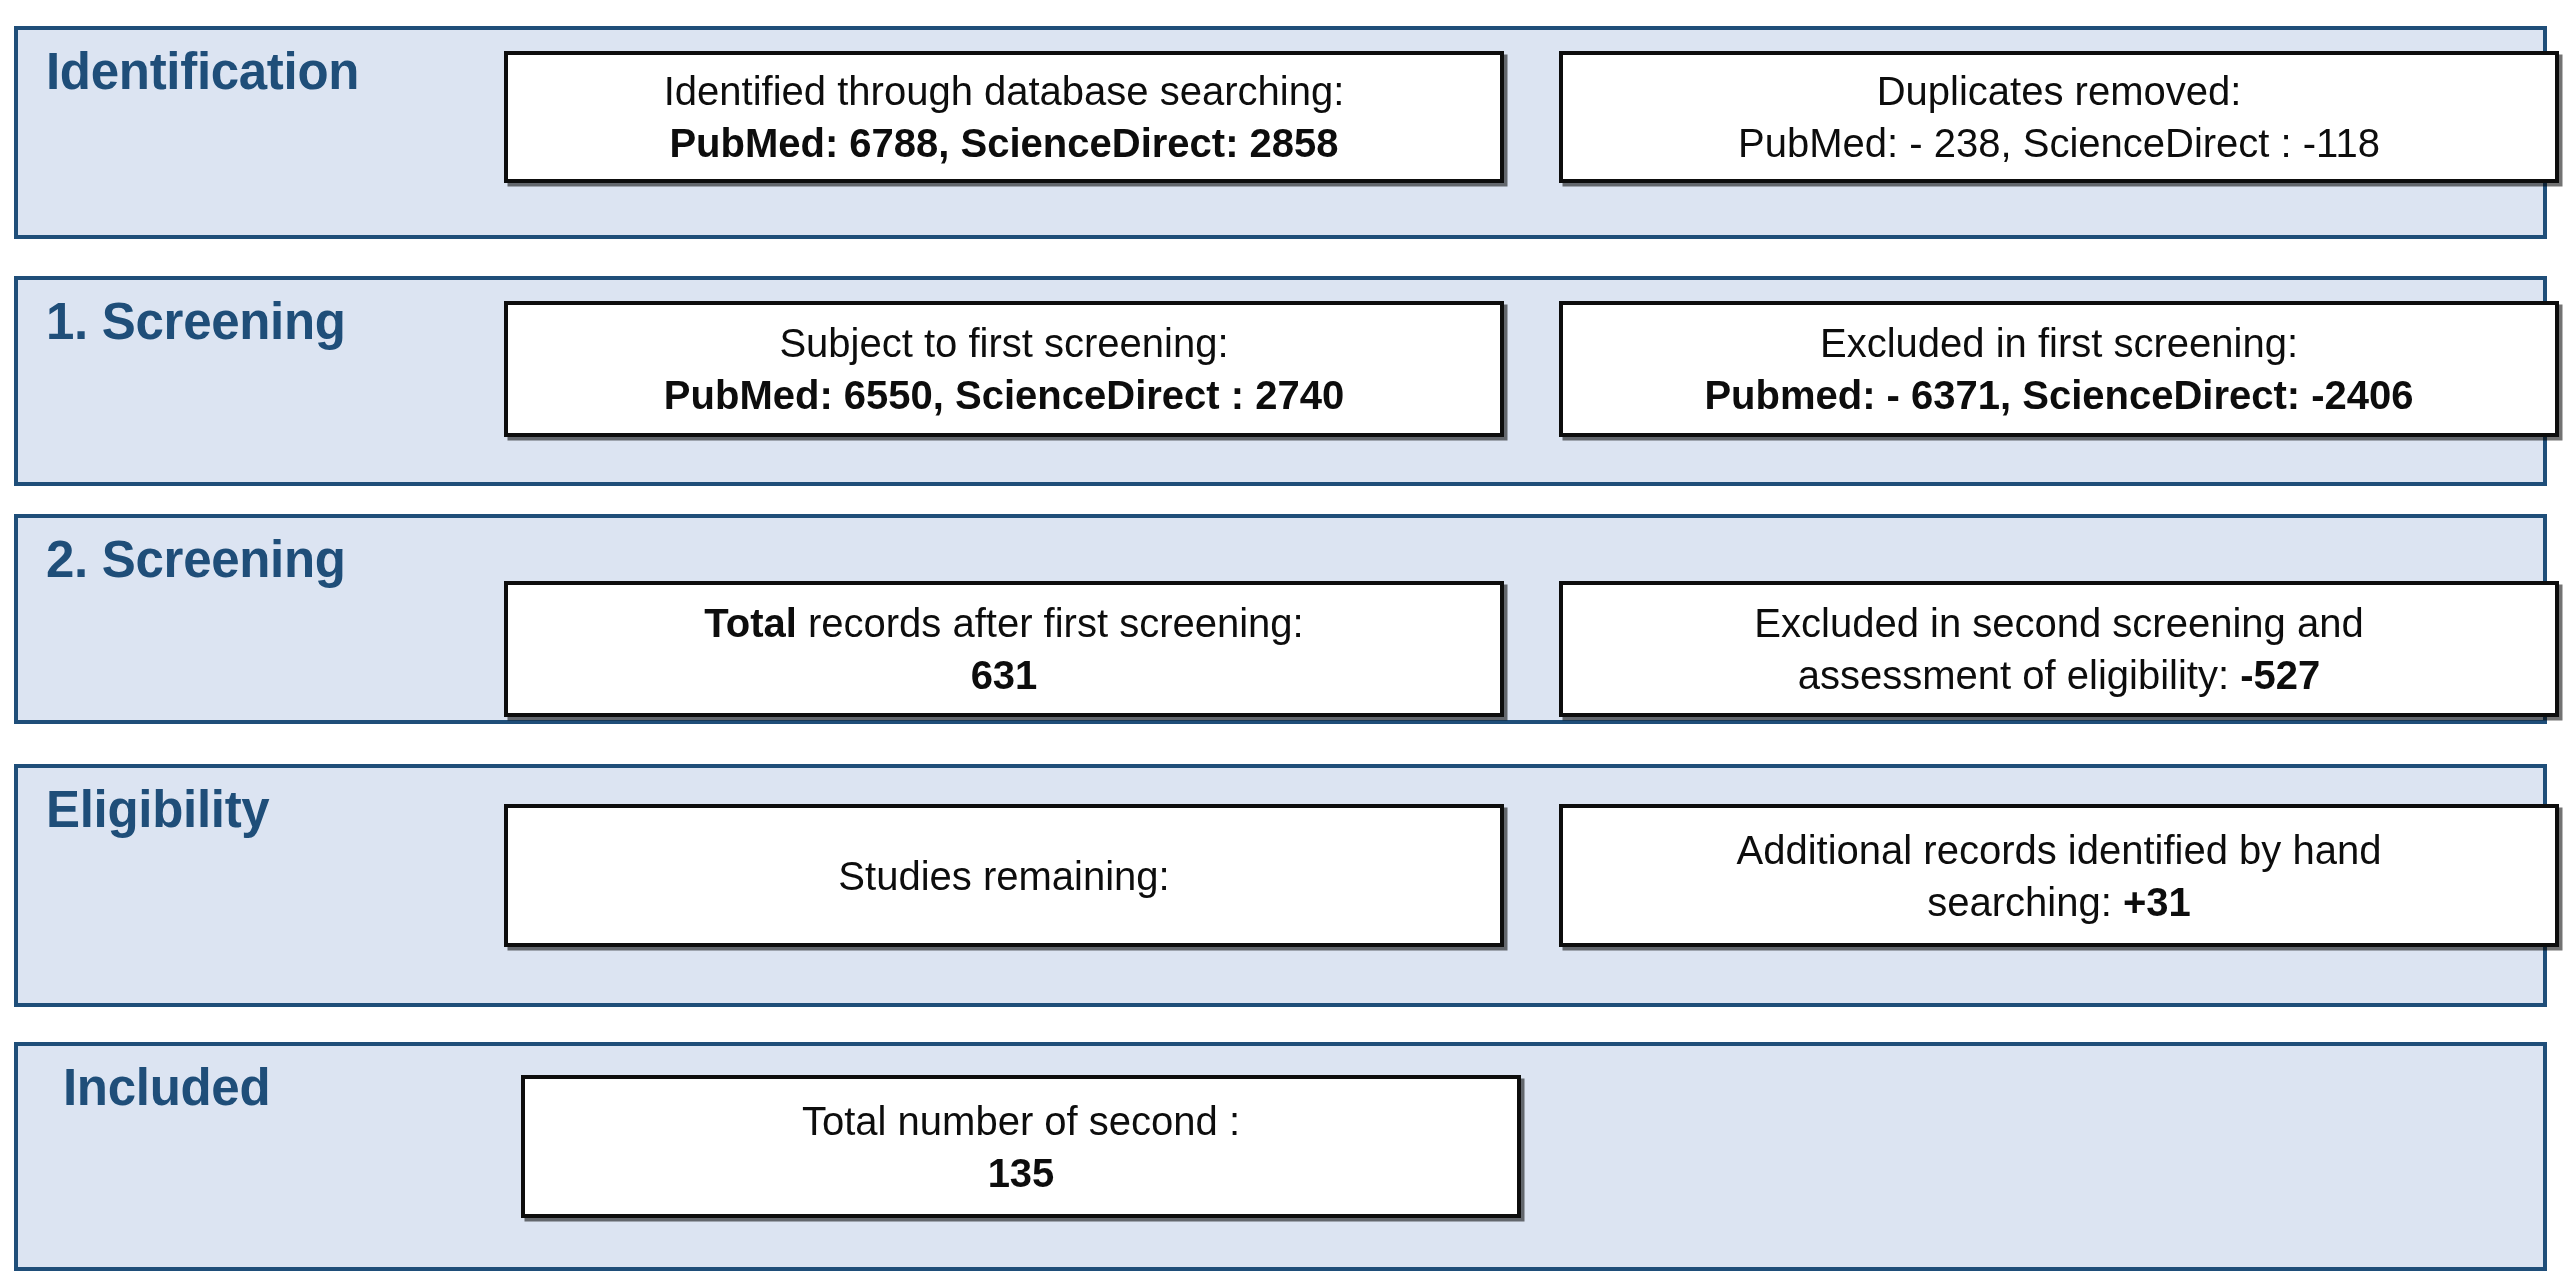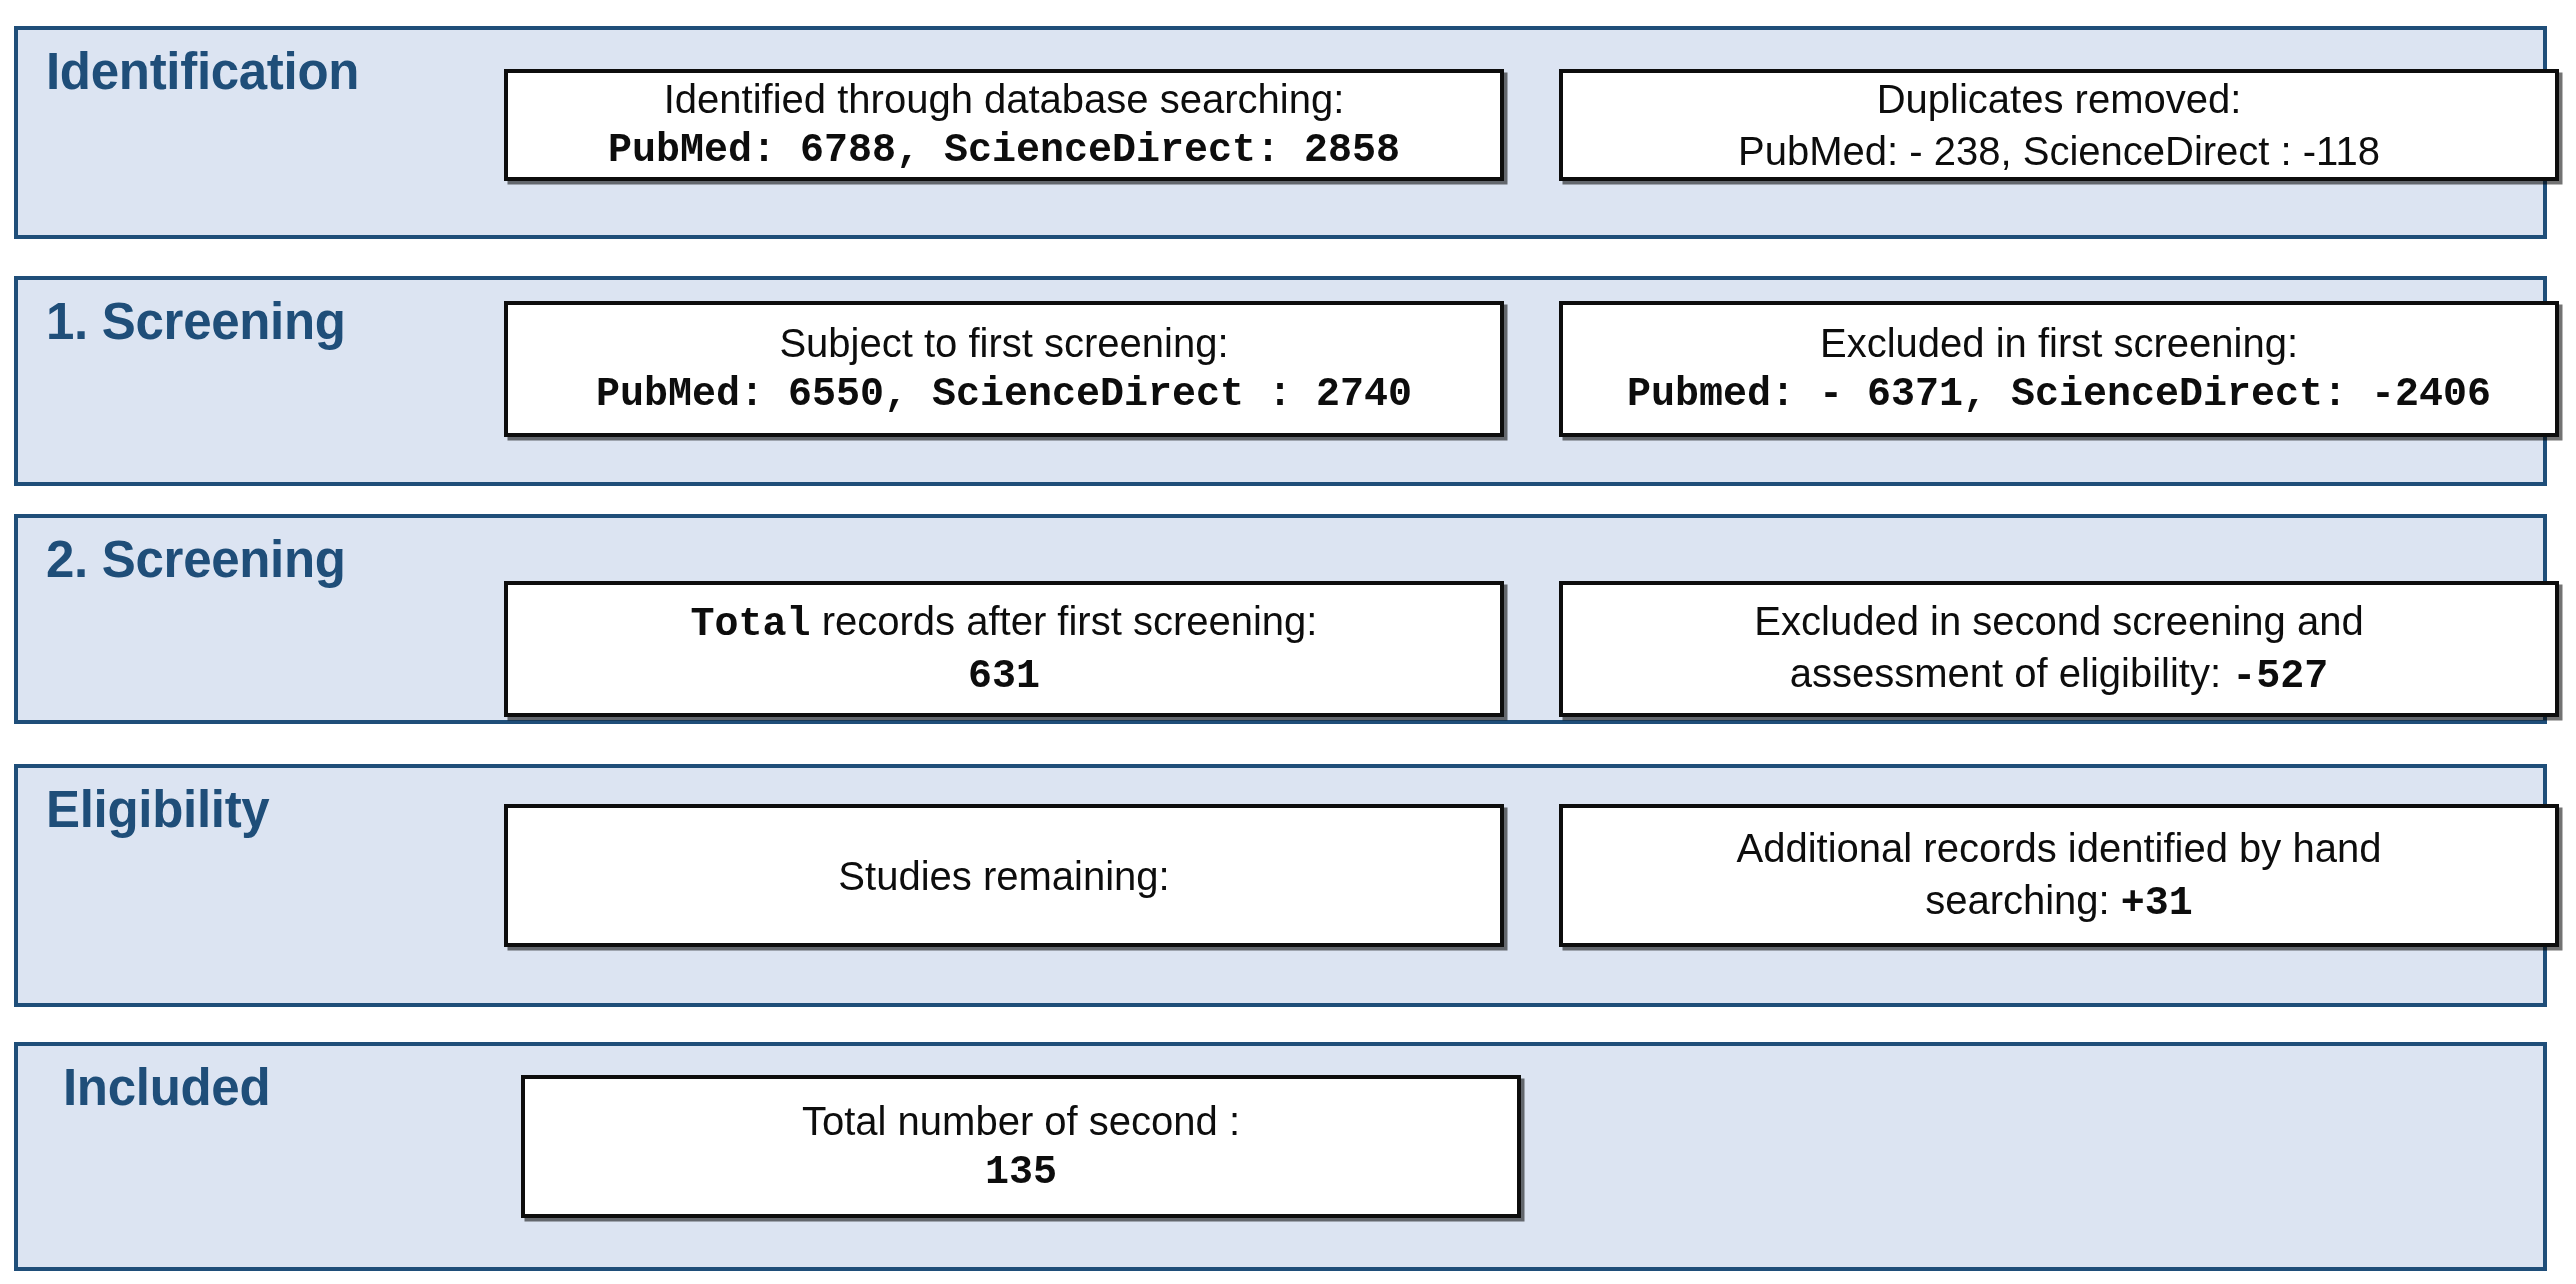--- a/index.html
+++ b/index.html
@@ -65,30 +65,30 @@
     justify-content: center;
     text-align: center;
     color: #0d0d0d;
     font-size: 40px;
     line-height: 1.30;
     padding: 2.8px 12.5px;
     box-shadow: 3.5px 3.5px 0 rgba(0,0,0,0.55);
   }
 
   .box .line { display: block; width: 100%; }
-  .box .b { font-weight: bold; font-family: Liberation Mono, monospace; }
+  .box .b { font-weight: bold; }
 
   
   .box.left  { left: 42px;   width: 1000px; }
   
   .box.right { left: 1097px; width: 1000px; }
 
   
   #band-identification { top: 26px;   height: 213px; }
-  #band-identification .box { top: 39px; height: 112px; }
+  #band-identification .box { top: 21px; height: 132px; }
 
   #band-screening-1    { top: 276px;  height: 210px; }
   #band-screening-1 .box { top: 21px; height: 136px; }
 
   #band-screening-2    { top: 514px;  height: 210px; }
   #band-screening-2 .box { top: 22px; height: 136px; margin-top: 41px; }
 
   #band-eligibility    { top: 764px; height: 243px; }
   #band-eligibility .box { top: 36px; height: 143px; }
 

